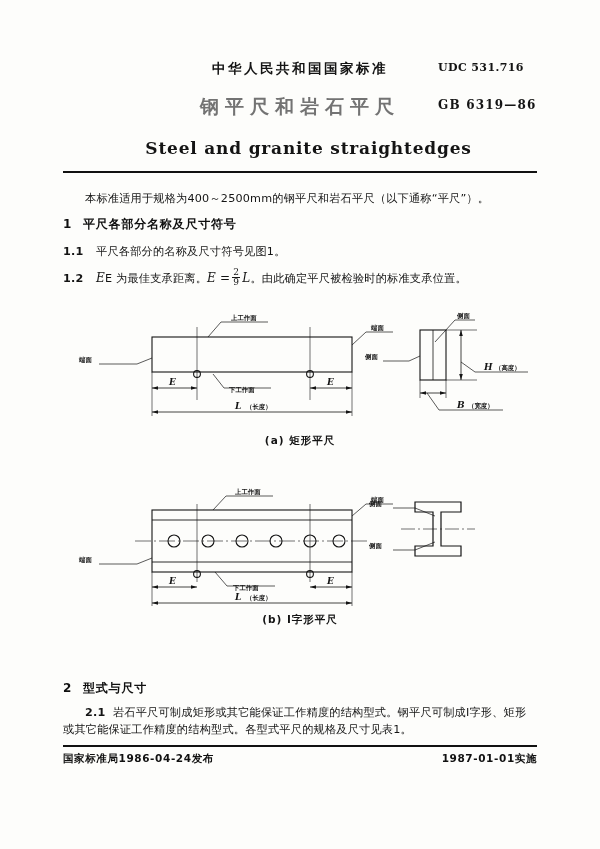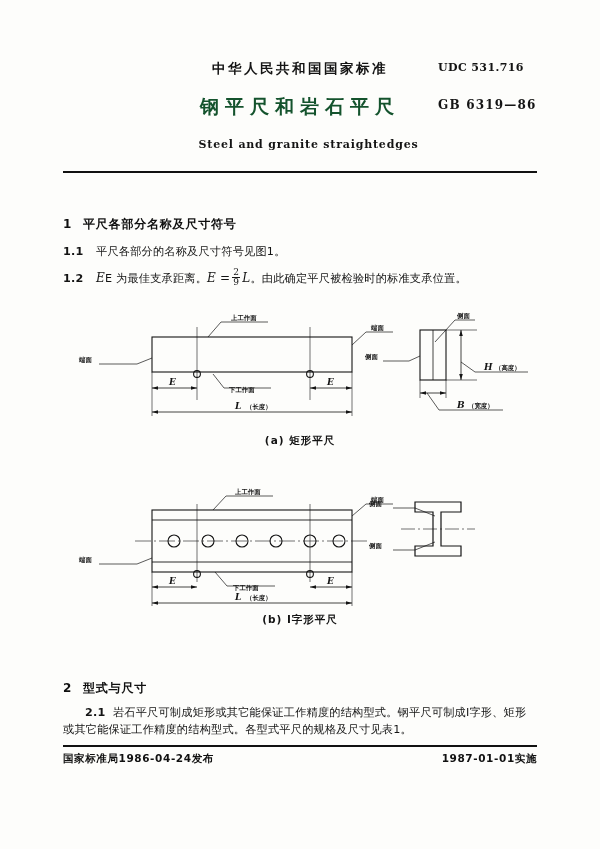--- a/index.html
+++ b/index.html
@@ -41,38 +41,38 @@
     font-family: "DejaVu Serif", "Liberation Serif", serif;
   }
   .hdr-title {
     position: absolute;
     left: 0; right: 0;
     top: 94px;
     text-align: center;
     font-size: 19px;
     font-weight: bold;
     letter-spacing: 6px;
-    color: #14532d;
+    color: #737373;
   }
   .hdr-gbno {
     position: absolute;
     left: 438px;
     top: 98px;
     font-size: 12px;
     font-weight: bold;
     letter-spacing: 1.2px;
     color: #141414;
     font-family: "DejaVu Serif", "Liberation Serif", serif;
   }
   .hdr-title-en {
     position: absolute;
     left: 0; right: 0;
     top: 138px;
     text-align: center;
-    font-size: 11px;
+    font-size: 17px;
     font-weight: bold;
     letter-spacing: 0.8px;
     color: #141414;
     font-family: "DejaVu Serif", "Liberation Serif", serif;
     padding-left: 17px;
   }
 
   .rule-top {
     position: absolute;
     left: 63px;
@@ -181,20 +181,21 @@
   <div class="hdr-udc">UDC 531.716</div>
 
   <div class="hdr-title">钢平尺和岩石平尺</div>
 
   <div class="hdr-gbno">GB 6319—86</div>
 
   <div class="hdr-title-en">Steel and granite straightedges</div>
 
   <div class="rule-top"></div>
 
+  <div class="para para-intro">本标准适用于规格为400～2500mm的钢平尺和岩石平尺（以下通称“平尺”）。</div>
 
   <div class="sec-h h-sec1">
     <span class="sec-num">1</span><span>平尺各部分名称及尺寸符号</span>
   </div>
 
   <div class="para p-11">
     <span class="sub-num" style="font-weight:bold;">1.1</span><span>平尺各部分的名称及尺寸符号见图1。</span>
   </div>
 
   <div class="para p-12">

